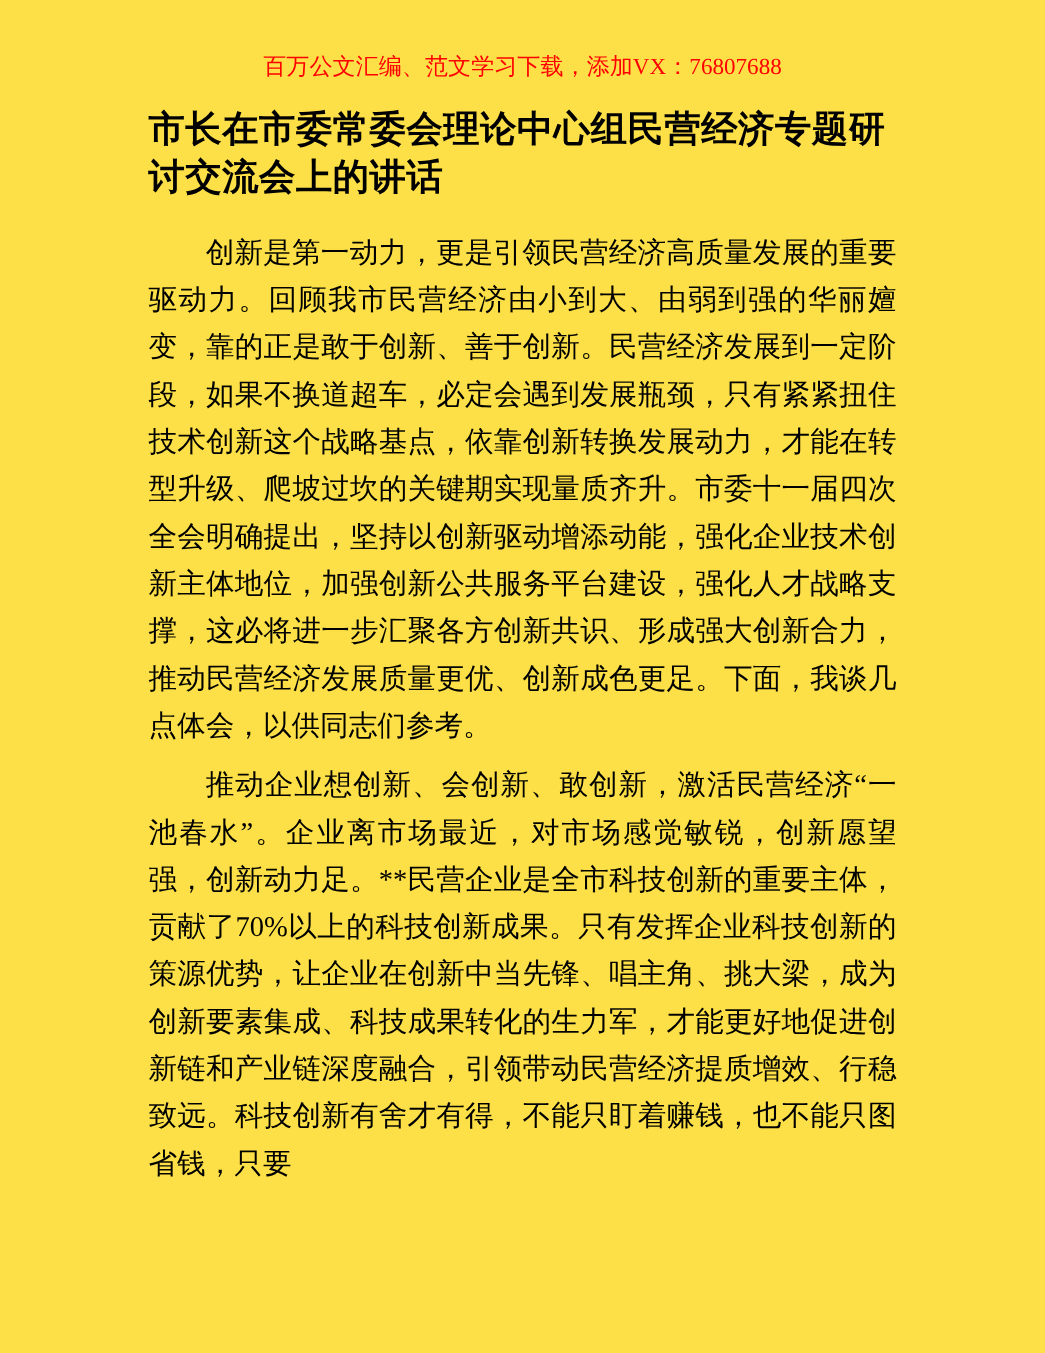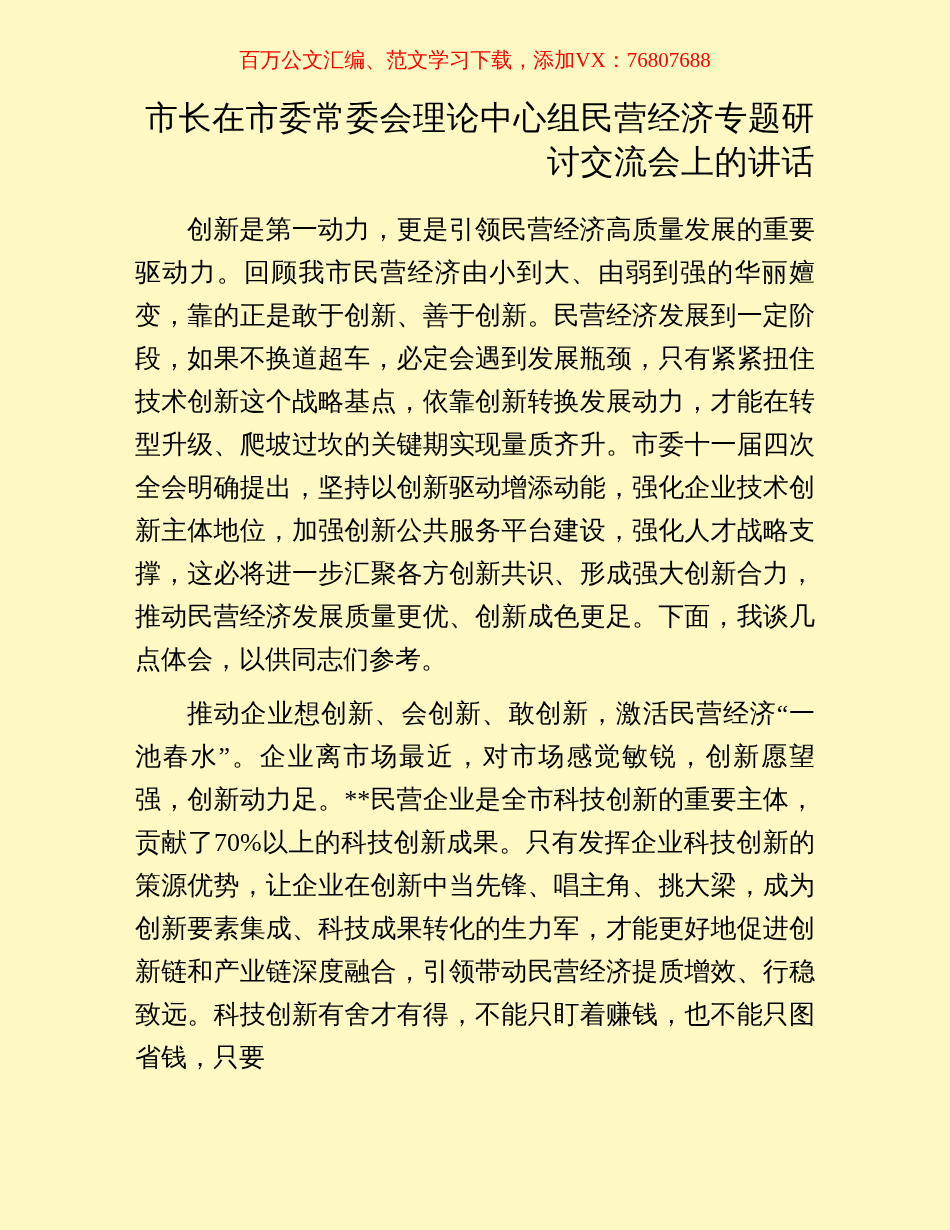--- a/index.html
+++ b/index.html
@@ -7,35 +7,35 @@
   body {
     width: 950px;
     height: 1230px;
     overflow: hidden;
     font-family: "Liberation Serif", serif;
     color: #000000;
   }
   .page {
     width: 950px;
     height: 1230px;
-    background: #fef9c3;
+    background: #fde047;
     padding: 46px 135px 0 135px;
   }
   .notice {
     color: #ff0000;
     text-align: center;
     font-size: 21px;
     line-height: 28px;
     margin-bottom: 22px;
     font-weight: 400;
   }
   .doc-title {
     font-size: 33px;
-    font-weight: 400;
-    text-align: right;
+    font-weight: 700;
+    text-align: left;
     line-height: 44px;
     margin-bottom: 24px;
     letter-spacing: 0.5px;
   }
   .para {
     font-size: 26px;
     line-height: 43px;
     text-align: justify;
     text-justify: inter-ideograph;
     text-indent: 2em;

